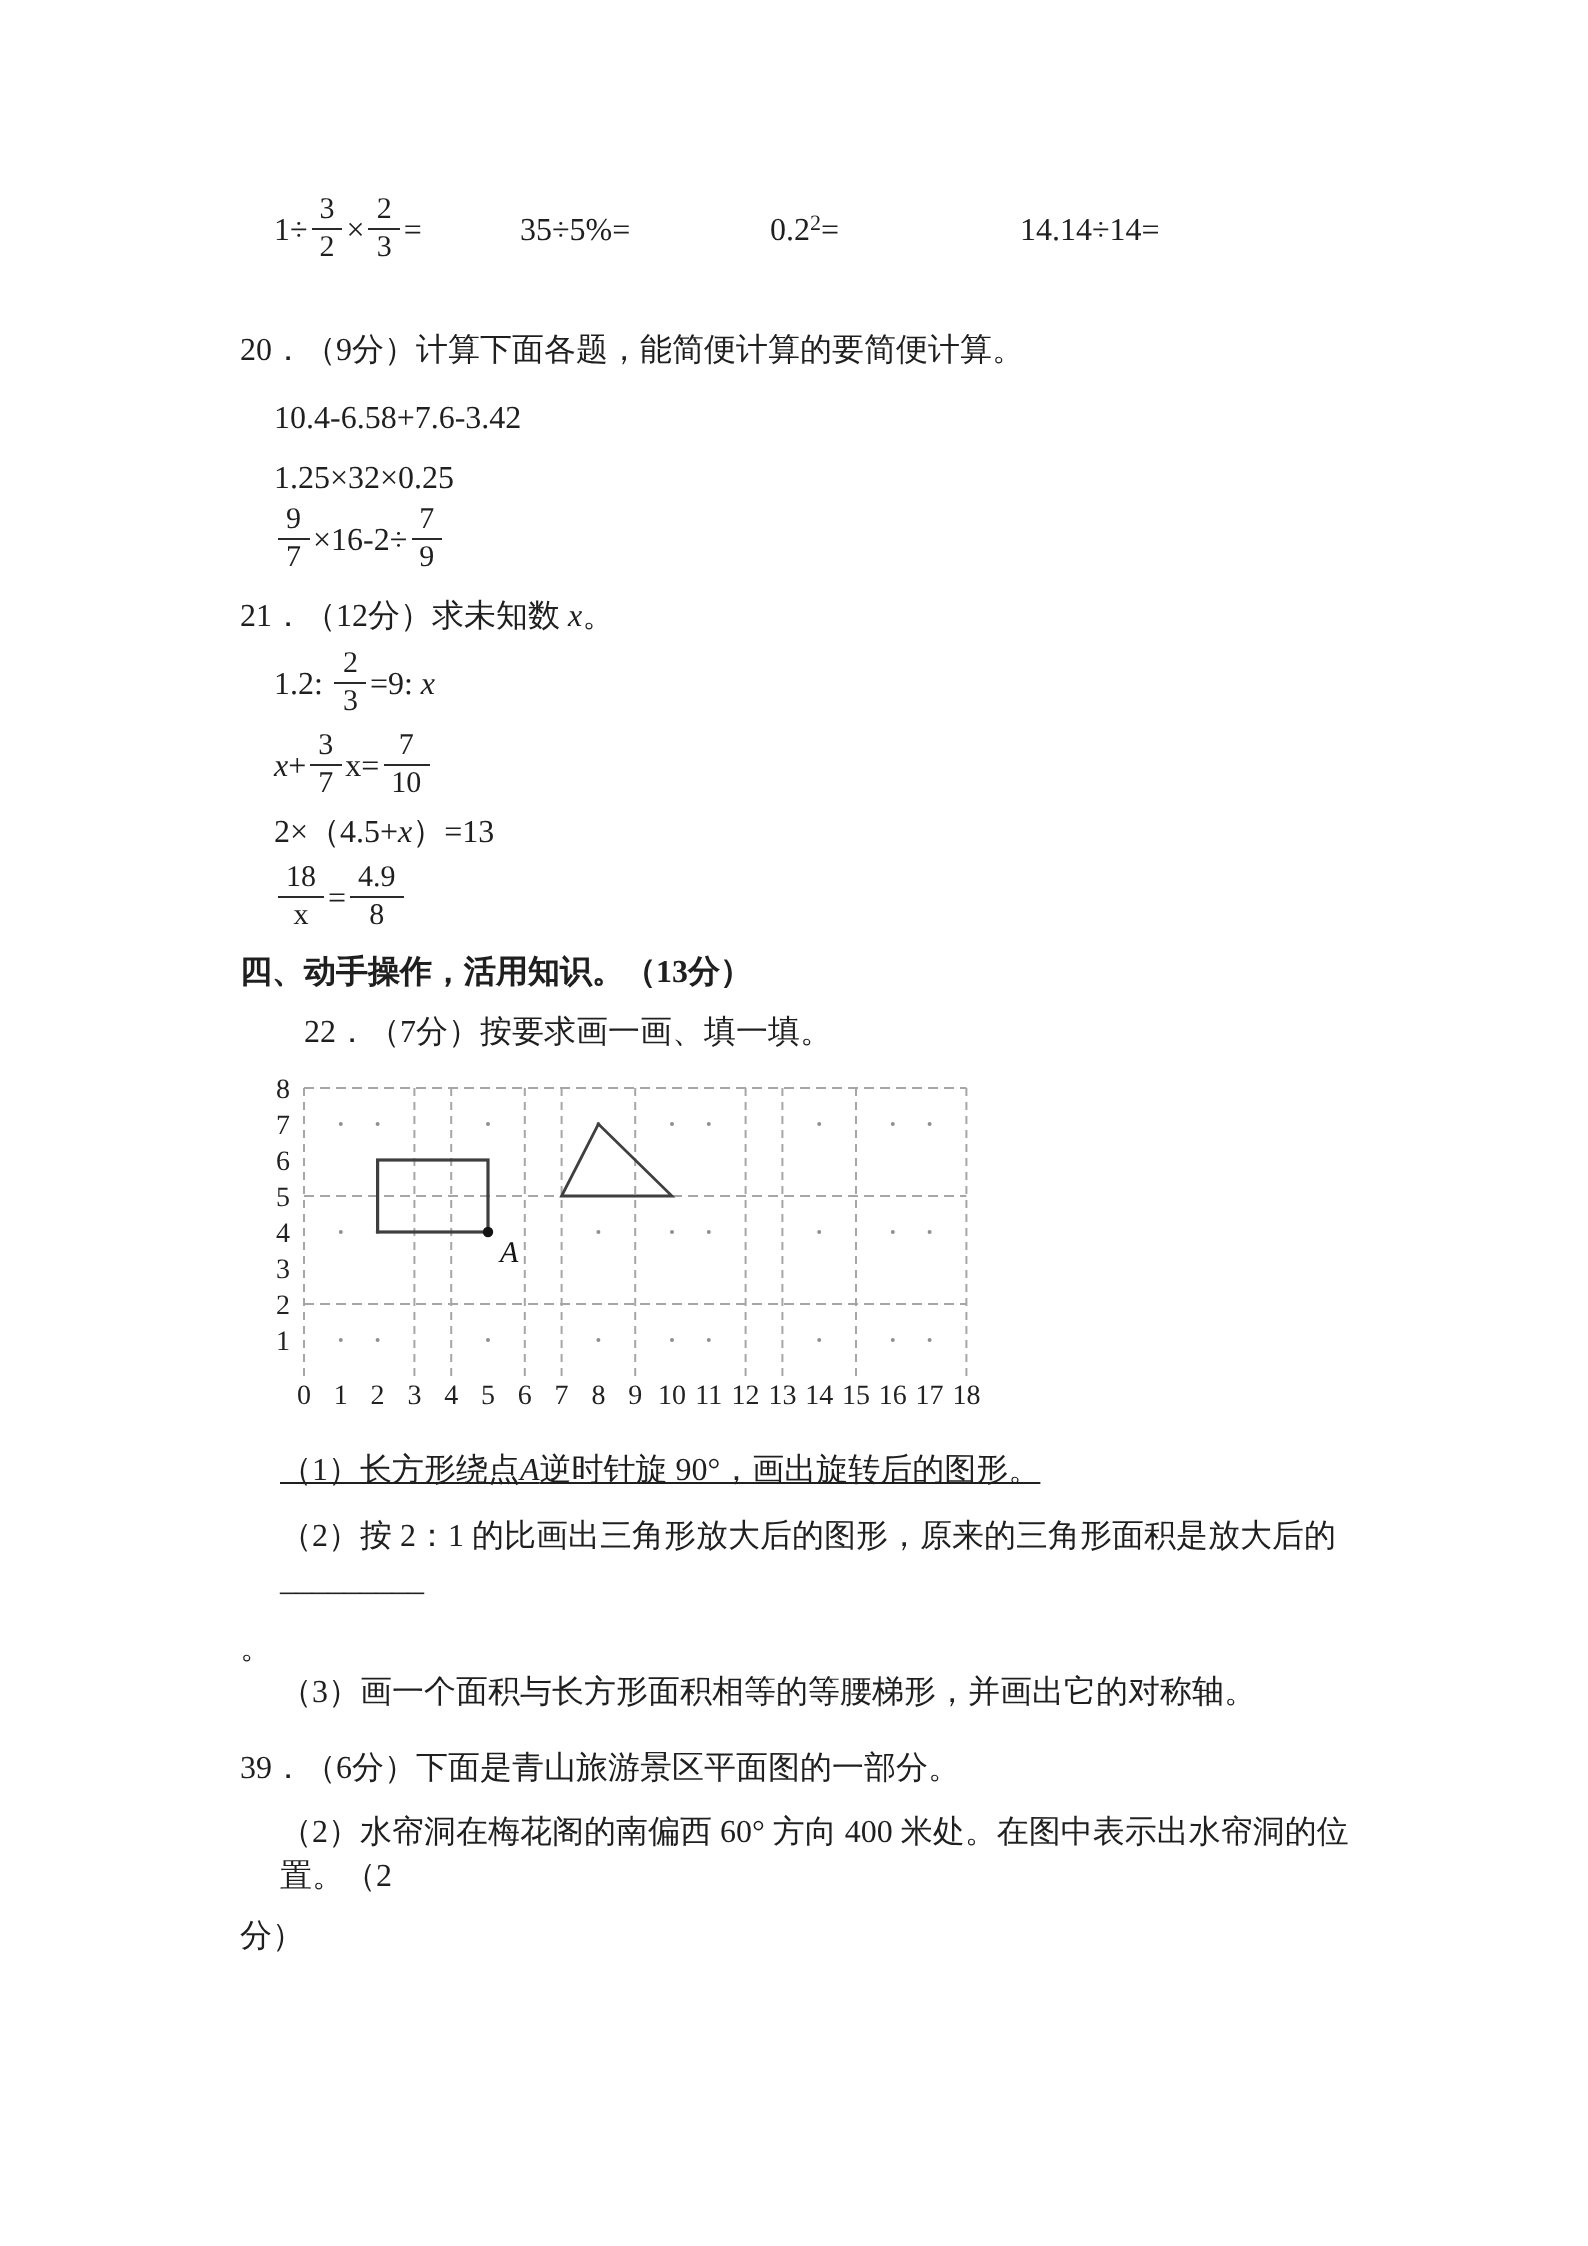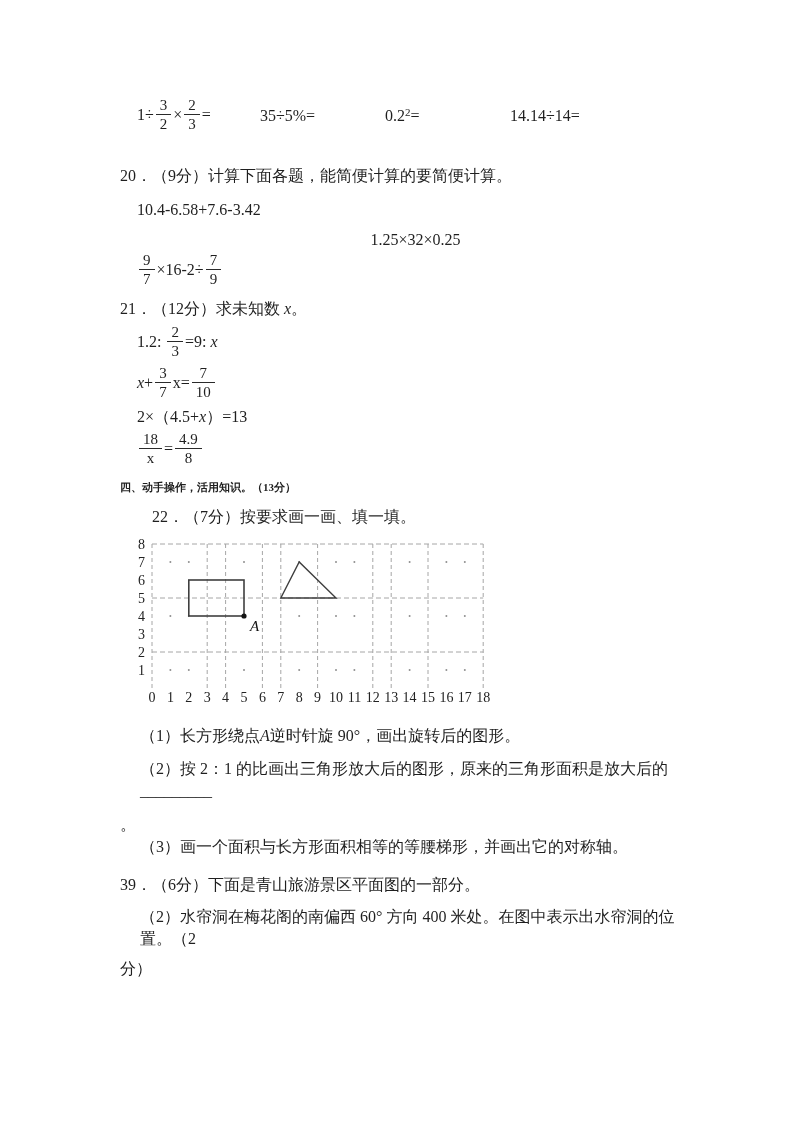--- a/index.html
+++ b/index.html
@@ -17,21 +17,21 @@
     overflow:hidden;
   }
   p{margin:0;}
   .qrow{display:flex;align-items:center;margin-left:17px;height:42px;}
   .qitem{flex:0 0 auto;}
   .qitem.w1{width:123px;}
   .qitem.w2{width:125px;}
   .qitem.w3{width:125px;}
   .math-line{margin-left:17px;white-space:nowrap;font-family:Liberation Serif, serif;}
   .plabel{line-height:22px;}
-  .section-title{font-weight:bold;font-size:11px;line-height:24px;margin:0;}
+  .section-title{font-weight:bold;font-size:16px;line-height:24px;margin:0;}
   .subitem{margin-left:20px;line-height:22px;}
   .tailline{margin-left:0;line-height:22px;}
   .frac{
     display:inline-block;vertical-align:middle;
     text-align:center;line-height:18px;font-size:15px;
     margin:0 2px;position:relative;top:-2px;
   }
   .frac .num{display:block;padding:0 4px 0 4px;border-bottom:1px solid #2a2a2a;}
   .frac .den{display:block;padding:0 4px;}
   .sup{font-size:11px;position:relative;top:-5px;}
@@ -47,21 +47,21 @@
 
   <div class="qrow">
     <div class="qitem w1"><span>1÷</span><span class="frac"><span class="num">3</span><span class="den">2</span></span><span>×</span><span class="frac"><span class="num">2</span><span class="den">3</span></span><span>=</span></div>
     <div class="qitem w2"><span>35÷5%=</span></div>
     <div class="qitem w3"><span>0.2</span><span class="sup">2</span><span>=</span></div>
     <div class="qitem"><span>14.14÷14=</span></div>
   </div>
 
   <p class="plabel" style="margin-top:28px;">20．（9分）计算下面各题，能简便计算的要简便计算。</p>
   <div class="math-line" style="margin-top:12px;"><span>10.4-6.58+7.6-3.42</span></div>
-  <div class="math-line" style="margin-top:8px;text-align:center;"><span>1.25×32×0.25</span></div>
+  <div class="math-line" style="margin-top:8px;"><span>1.25×32×0.25</span></div>
   <div class="math-line" style="margin-top:2px;"><span class="frac"><span class="num">9</span><span class="den">7</span></span><span>×16-2÷</span><span class="frac"><span class="num">7</span><span class="den">9</span></span></div>
 
   <p class="plabel" style="margin-top:8px;"><span>21．（12分）求未知数 </span><span class="it">x</span><span>。</span></p>
   <div class="math-line" style="margin-top:5px;"><span>1.2: </span><span class="frac"><span class="num">2</span><span class="den">3</span></span><span>=9: </span><span class="it">x</span></div>
   <div class="math-line" style="margin-top:4px;"><span class="it">x</span><span>+</span><span class="frac"><span class="num">3</span><span class="den">7</span></span><span>x=</span><span class="frac"><span class="num">7</span><span class="den">10</span></span></div>
   <div class="math-line" style="margin-top:3px;"><span>2×（4.5+</span><span class="it">x</span><span>）=13</span></div>
   <div class="math-line" style="margin-top:4px;"><span class="frac"><span class="num">18</span><span class="den">x</span></span><span>=</span><span class="frac"><span class="num">4.9</span><span class="den">8</span></span></div>
 
   <h3 class="section-title" style="margin-top:6px;">四、动手操作，活用知识。（13分）</h3>
 
@@ -136,21 +136,21 @@
         <text x="242.79999999999998" y="166" font-size="14" fill="#222" text-anchor="middle">12</text>
         <text x="261.2" y="166" font-size="14" fill="#222" text-anchor="middle">13</text>
         <text x="279.59999999999997" y="166" font-size="14" fill="#222" text-anchor="middle">14</text>
         <text x="298" y="166" font-size="14" fill="#222" text-anchor="middle">15</text>
         <text x="316.4" y="166" font-size="14" fill="#222" text-anchor="middle">16</text>
         <text x="334.79999999999995" y="166" font-size="14" fill="#222" text-anchor="middle">17</text>
         <text x="353.2" y="166" font-size="14" fill="#222" text-anchor="middle">18</text>
       </svg>
   </div>
 
-  <p class="subitem" style="margin-top:19px;"><span>（1）长方形绕点</span><span class="it">A</span><span>逆时针旋 90°，画出旋转后的图形。</span></p>
+  <p class="subitem" style="margin-top:19px;text-decoration:underline;"><span>（1）长方形绕点</span><span class="it">A</span><span>逆时针旋 90°，画出旋转后的图形。</span></p>
   <p class="subitem" style="margin-top:11px;"><span>（2）按 2：1 的比画出三角形放大后的图形，原来的三角形面积是放大后的 </span><span class="blank">_________</span></p>
   <p class="tailline" style="margin-top:12px;">。</p>
   <p class="subitem" style="margin-top:0px;">（3）画一个面积与长方形面积相等的等腰梯形，并画出它的对称轴。</p>
 
   <p class="plabel" style="margin-top:16px;">39．（6分）下面是青山旅游景区平面图的一部分。</p>
   <p class="subitem" style="margin-top:10px;">（2）水帘洞在梅花阁的南偏西 60° 方向 400 米处。在图中表示出水帘洞的位置。（2</p>
   <p class="tailline" style="margin-top:8px;">分）</p>
 
 </div>
 

